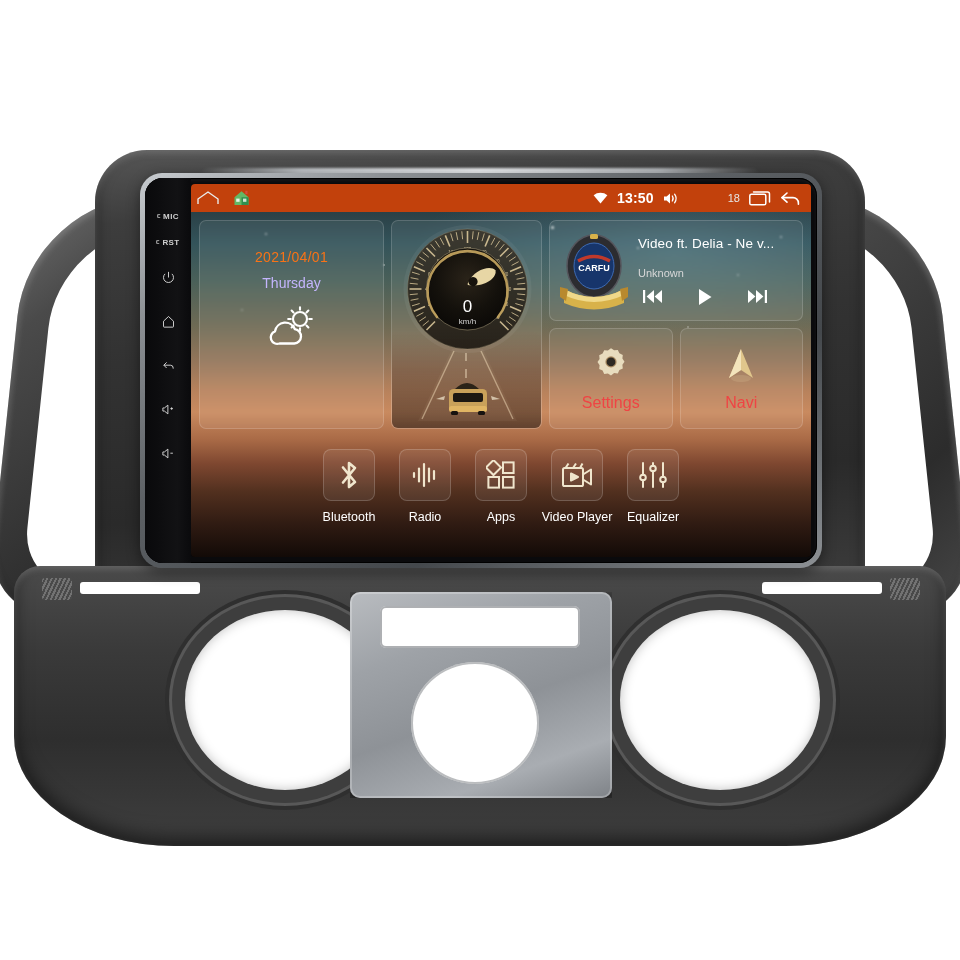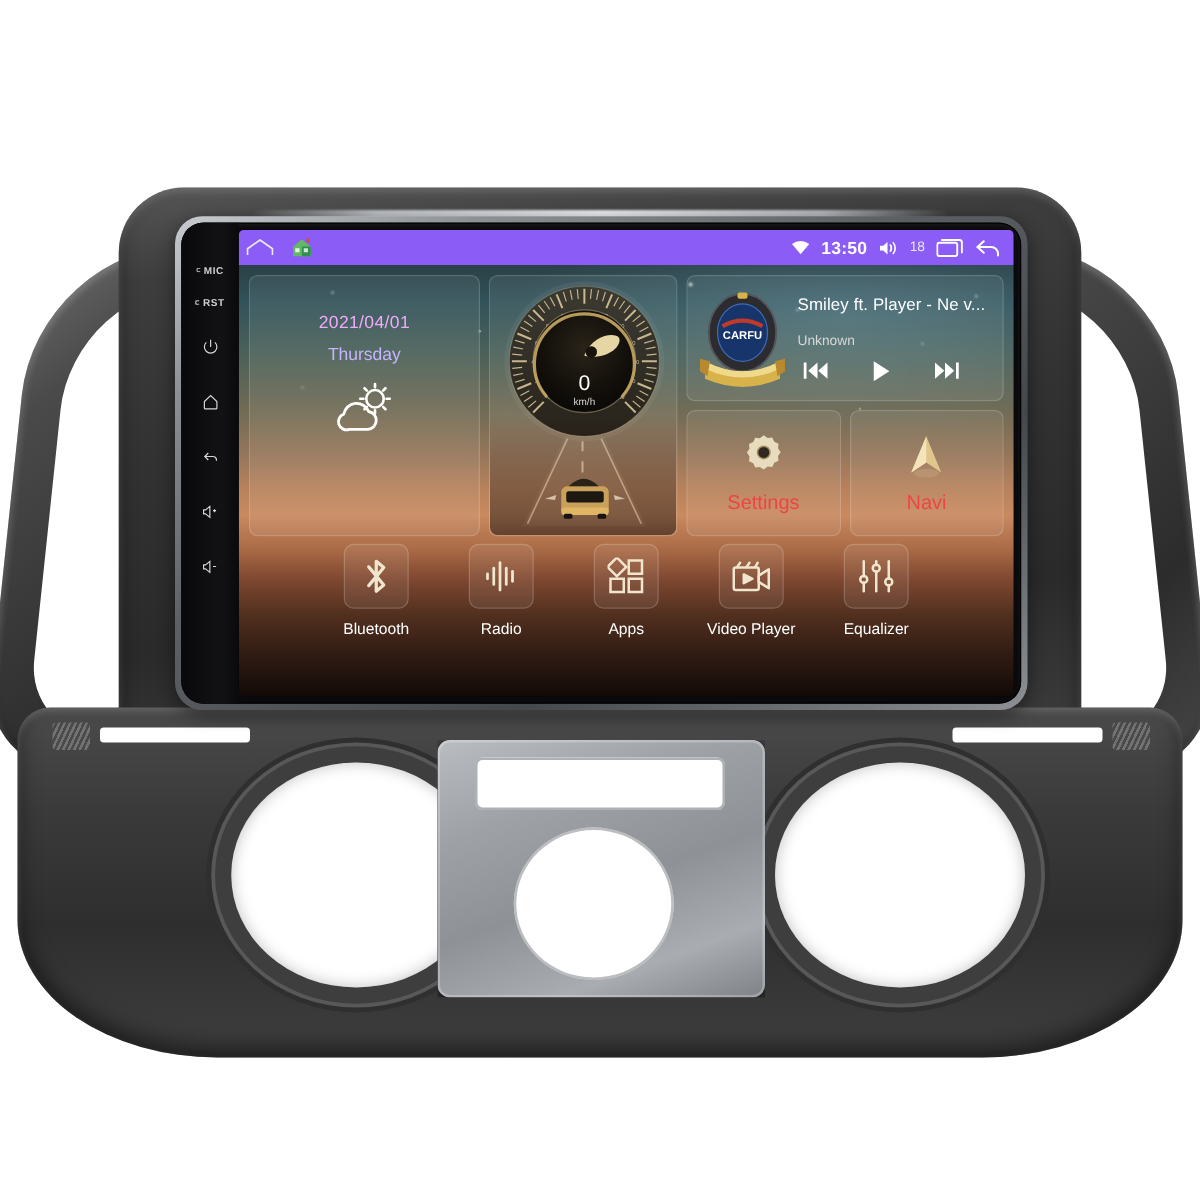--- a/index.html
+++ b/index.html
@@ -154,30 +154,30 @@
 
   
   #screen {
     position: absolute; left: 46px; top: 6px; right: 6px; bottom: 6px;
     border-radius: 4px; overflow: hidden;
     background: #000;
   }
 
   #statusbar {
     position: relative; height: 28px; width: 100%;
-    background: #8b5cf6;
+    background: #c2410c;
     display: flex; align-items: center; padding: 0 10px 0 6px;
     z-index: 4;
   }
   .sb-left { display: flex; align-items: center; gap: 14px; }
   .sb-right { margin-left: auto; display: flex; align-items: center; gap: 9px; }
   .sb-icon { display: flex; align-items: center; justify-content: center; }
   .sb-icon svg { display: block; }
   .sb-text { color: #ffffff; font-size: 14px; font-weight: bold; letter-spacing: .2px; }
-  .sb-small { color: #e6e6e6; font-size: 11px; }
+  .sb-small { color: #e6e6e6; font-size: 11px; margin-left: 40px; }
 
   
   #wallpaper {
     position: absolute; left: 0; top: 28px; right: 0; bottom: 0;
     background:
       radial-gradient(ellipse 60% 40% at 78% 12%, rgba(120,170,190,.28), rgba(0,0,0,0) 70%),
       linear-gradient(180deg,
         #2a4046 0%,
         #33535a 9%,
         #4a6059 20%,
@@ -220,21 +220,21 @@
   .flipcard {
     width: 62px; height: 52px; border-radius: 6px;
     background: linear-gradient(180deg, #fdfdfd 0%, #f2f2f2 46%, #dedede 50%, #cfcfcf 100%);
     box-shadow: 0 1px 3px rgba(0,0,0,.45), inset 0 0 0 1px rgba(255,255,255,.7);
     display: flex; align-items: center; justify-content: center;
     font-size: 33px; font-weight: bold; color: #1e1e1e; line-height: 1;
     font-family: "Liberation Sans", sans-serif;
   }
   #flipcolon { display: flex; flex-direction: column; gap: 9px; }
   #flipcolon i { width: 5px; height: 5px; background: #fff; border-radius: 50%; display: block; }
-  #clock-date { color: #f0abfc; font-size: 14px; margin-top: 14px; letter-spacing: .3px; }
+  #clock-date { color: #f97316; font-size: 14px; margin-top: 14px; letter-spacing: .3px; }
   #clock-day  { color: #c4b5fd; font-size: 14px; margin-top: 10px; }
   #weather-icon { margin-top: 13px; }
 
   
   #speedo-widget { width: 151px; position: relative; overflow: hidden; }
   #road {
     position: absolute; left: 0; right: 0; bottom: 0; height: 96px;
     background: linear-gradient(180deg, rgba(60,40,28,0) 0%, rgba(70,45,30,.35) 40%, rgba(40,25,16,.6) 100%);
   }
 
@@ -253,22 +253,23 @@
 
   #shortcut-row { display: flex; gap: 7px; flex: 1; }
   .shortcut {
     flex: 1; display: flex; flex-direction: column;
     align-items: center; justify-content: center; gap: 9px;
   }
   .shortcut-label { color: #ef4444; font-size: 16px; }
 
   
   #dock {
-    height: 95px; display: flex; justify-content: center; gap: 24px;
+    height: 95px; display: flex; justify-content: center; 
     padding-top: 6px;
+    align-items: flex-end;
   }
   .dock-item { width: 76px; display: flex; flex-direction: column; align-items: center; }
   .dock-tile {
     width: 52px; height: 52px; border-radius: 8px;
     background: rgba(255,255,255,.07);
     border: 1px solid rgba(255,255,255,.18);
     display: flex; align-items: center; justify-content: center;
   }
   .dock-label { color: #ffffff; font-size: 12.5px; margin-top: 9px; white-space: nowrap; }
 
@@ -549,21 +550,21 @@
                     <path d="M18 30 q16 -9 32 0" fill="none" stroke="#c0392b" stroke-width="3.4"></path>
                     <rect x="30" y="3" width="8" height="5" rx="1.6" fill="#d8b24a"></rect>
                     <text x="34" y="40" text-anchor="middle" fill="#ffffff" font-size="9" font-weight="bold" font-family="Liberation Sans, sans-serif">CARFU</text>
                     <path d="M4 58 q30 16 60 0 l0 14 q-30 13 -60 0 z" fill="#d8b24a"></path>
                     <path d="M4 58 q30 16 60 0 l0 6 q-30 14 -60 0 z" fill="#f0d98a"></path>
                     <path d="M0 56 l8 2 -2 12 -6 -4 z" fill="#b8892e"></path>
                     <path d="M68 56 l-8 2 2 12 6 -4 z" fill="#b8892e"></path>
                   </svg>
                 </div>
                 <div id="media-meta">
-                  <div id="media-title">Smiley ft. Player - Ne v...</div>
+                  <div id="media-title">Video ft. Delia - Ne v...</div>
                   <div id="media-artist">Unknown</div>
                   <div id="media-controls">
                     <span class="mc-btn">
                       <svg width="21" height="15" viewBox="0 0 21 15">
                           <rect x="1" y="1" width="2.2" height="13" fill="#fff"></rect>
                           <path d="M12 1 4.6 7.5 12 14z" fill="#fff"></path>
                           <path d="M20 1 12.6 7.5 20 14z" fill="#fff"></path>
                         </svg>
                     </span>
                     <span class="mc-btn">

